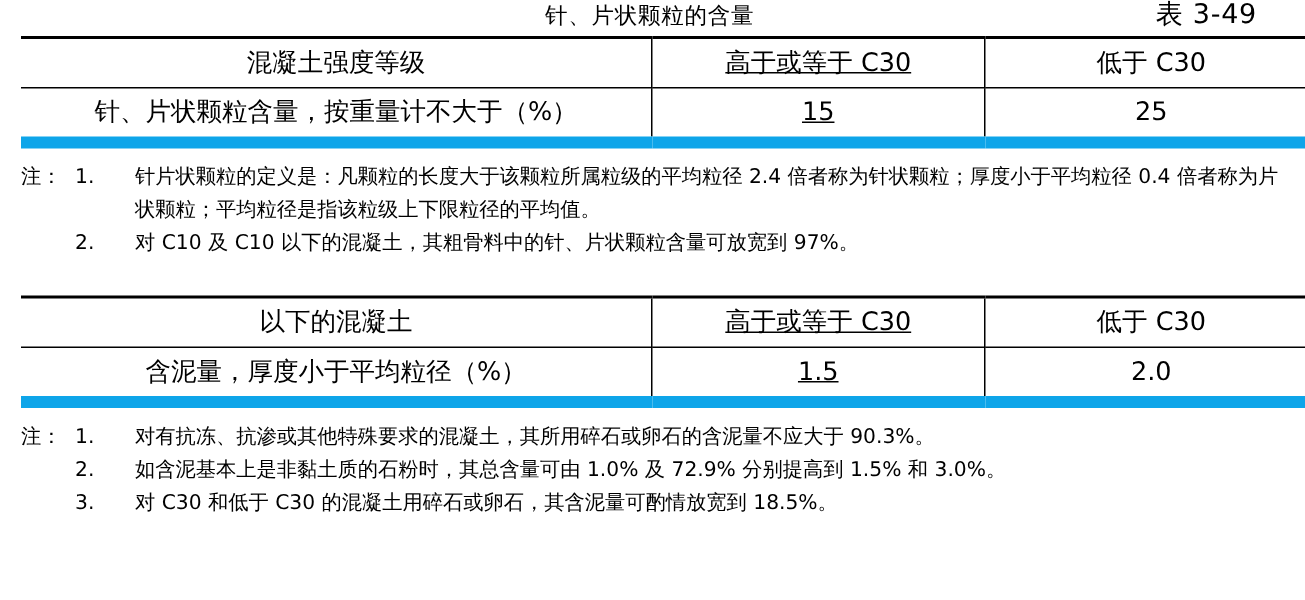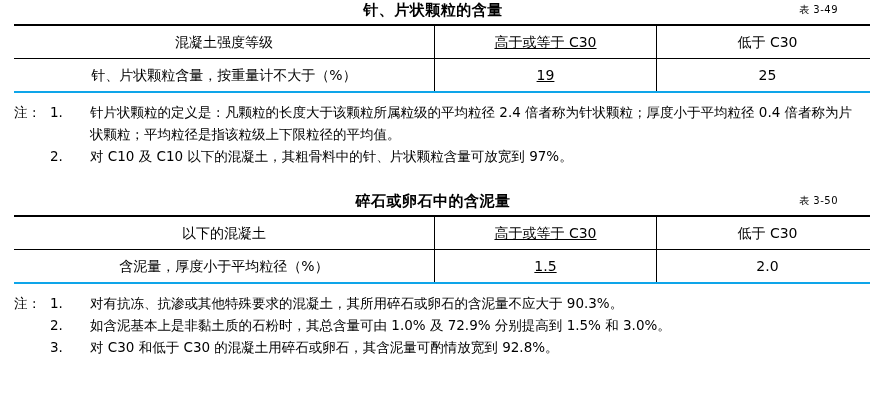--- a/index.html
+++ b/index.html
@@ -29,51 +29,51 @@
     position: relative;
     height: 22px;
     margin-bottom: 2px;
   }
   .tbl-title {
     position: absolute;
     left: 0;
     right: 4px;
     text-align: center;
     font-size: 15px;
-    font-weight: bold;
+    font-weight: normal;
     letter-spacing: 0.5px;
     line-height: 20px;
   }
   .tbl-number {
     position: absolute;
     right: 18px;
     top: 0;
-    font-size: 10px;
+    font-size: 18px;
     line-height: 20px;
     letter-spacing: 0.5px;
   }
   table.data {
     border-collapse: collapse;
     width: 838px;
     margin: 0 auto;
     table-layout: fixed;
   }
   table.data td {
     border: 1px solid #000000;
     text-align: center;
-    font-size: 14px;
+    font-size: 17px;
     height: 28px;
     padding: 2px 4px;
     line-height: 20px;
   }
   table.data tr:first-child td {
     border-top: 2px solid #000000;
   }
   table.data tr:last-child td {
-    border-bottom: 2px solid #0ea5e9;
+    border-bottom: 8px solid #0ea5e9;
   }
   table.data td.c0 { width: 412px; }
   table.data td.c1 { width: 213px; text-decoration: underline; }
   table.data td.c2 { width: 213px; }
   
   table.data td.c0 { border-left: none; }
   table.data td.c2 { border-right: none; }
 
   .notes {
     margin: 8px 0 0 0;
@@ -119,45 +119,41 @@
     </div>
     <table class="data">
       <tbody>
         <tr>
           <td class="c0">混凝土强度等级</td>
           <td class="c1">高于或等于 C30</td>
           <td class="c2">低于 C30</td>
         </tr>
         <tr>
           <td class="c0">针、片状颗粒含量，按重量计不大于（%）</td>
-          <td class="c1">19</td>
+          <td class="c1">15</td>
           <td class="c2">25</td>
         </tr>
       </tbody>
     </table>
     <div class="notes">
       <span class="note">
         <span class="zhu">注：</span>
         <span class="lbl">1.</span>
         <span class="txt">针片状颗粒的定义是：凡颗粒的长度大于该颗粒所属粒级的平均粒径 2.4 倍者称为针状颗粒；厚度小于平均粒径 0.4 倍者称为片状颗粒；平均粒径是指该粒级上下限粒径的平均值。</span>
       </span>
       <span class="note">
         <span class="lbl">2.</span>
         <span class="txt">对 C10 及 C10 以下的混凝土，其粗骨料中的针、片状颗粒含量可放宽到 97%。</span>
       </span>
     </div>
   </div>
 
   <div class="gap-1"></div>
 
   <div class="table-block block-2-top">
-    <div class="title-row">
-      <div class="tbl-title">碎石或卵石中的含泥量</div>
-      <div class="tbl-number">表 3-50</div>
-    </div>
     <table class="data">
       <tbody>
         <tr>
           <td class="c0">以下的混凝土</td>
           <td class="c1">高于或等于 C30</td>
           <td class="c2">低于 C30</td>
         </tr>
         <tr>
           <td class="c0">含泥量，厚度小于平均粒径（%）</td>
           <td class="c1">1.5</td>
@@ -170,18 +166,18 @@
         <span class="zhu">注：</span>
         <span class="lbl">1.</span>
         <span class="txt">对有抗冻、抗渗或其他特殊要求的混凝土，其所用碎石或卵石的含泥量不应大于 90.3%。</span>
       </span>
       <span class="note">
         <span class="lbl">2.</span>
         <span class="txt">如含泥基本上是非黏土质的石粉时，其总含量可由 1.0% 及 72.9% 分别提高到 1.5% 和 3.0%。</span>
       </span>
       <span class="note">
         <span class="lbl">3.</span>
-        <span class="txt">对 C30 和低于 C30 的混凝土用碎石或卵石，其含泥量可酌情放宽到 92.8%。</span>
+        <span class="txt">对 C30 和低于 C30 的混凝土用碎石或卵石，其含泥量可酌情放宽到 18.5%。</span>
       </span>
     </div>
   </div>
 
 </div>
 
 </body></html>

